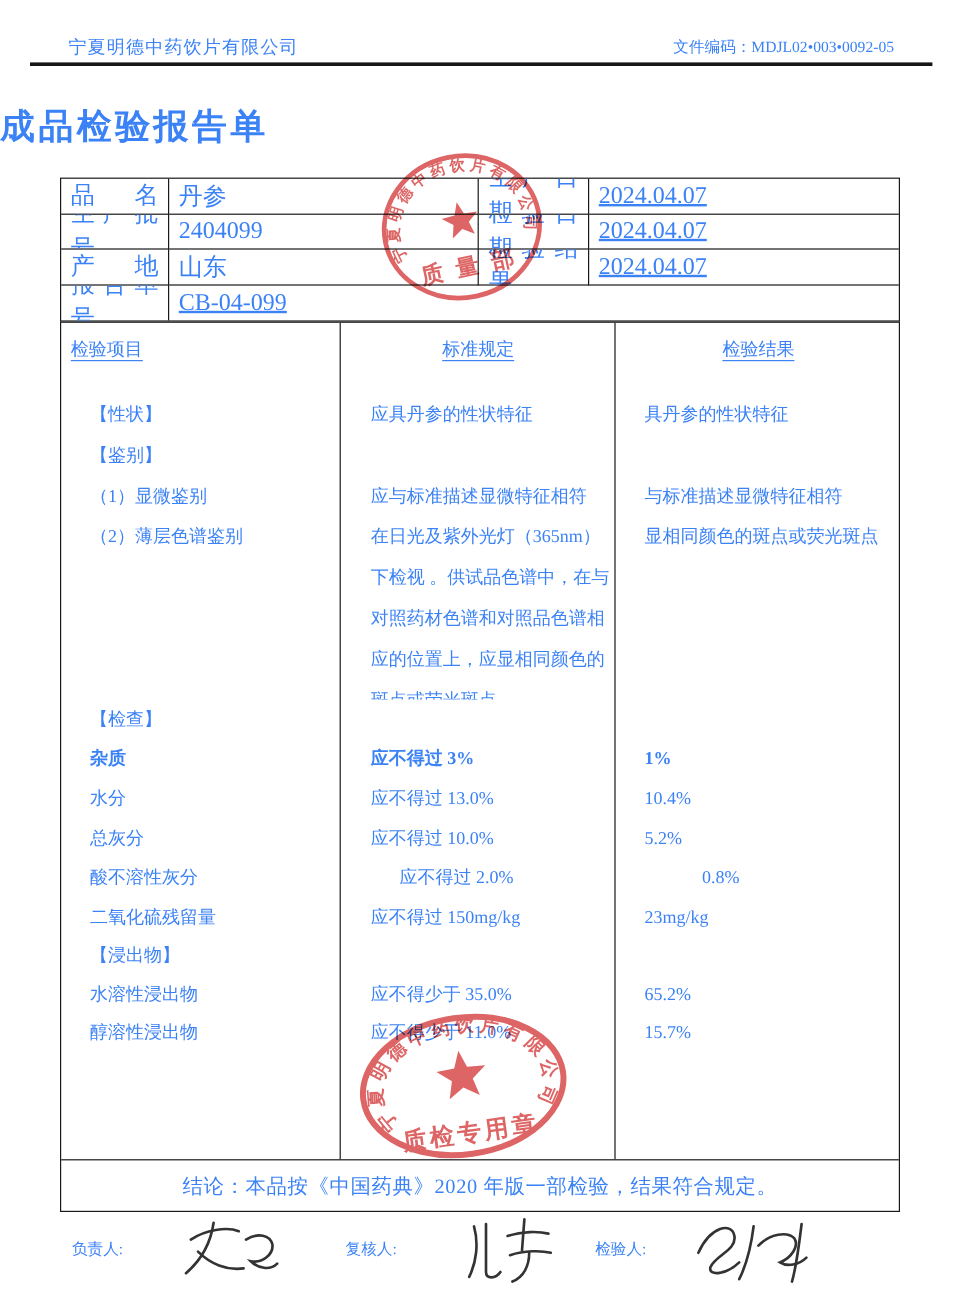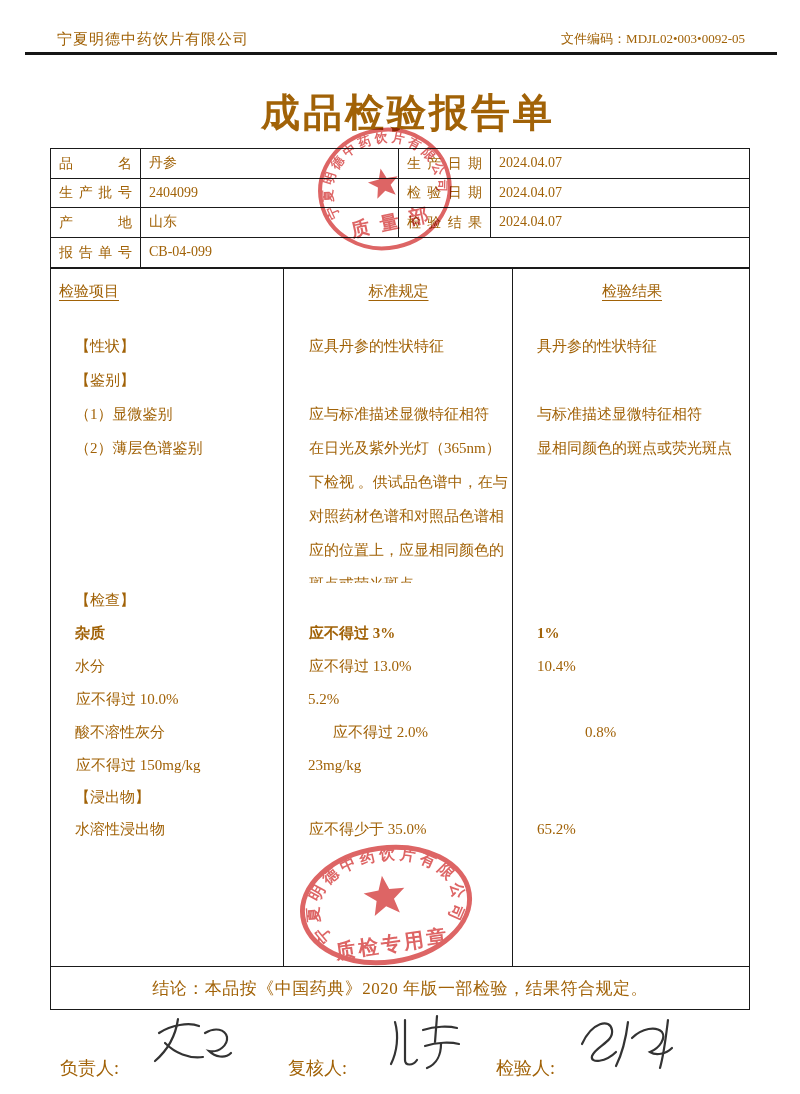--- a/index.html
+++ b/index.html
@@ -1,46 +1,46 @@
 <!DOCTYPE html>
 <html><head>
 <meta charset="utf-8">
 <style>
   * { box-sizing: border-box; margin: 0; padding: 0; }
   html,body { background:#ffffff; }
   body { width:800px; height:1094px; }
   .page {
     position:relative; width:800px; height:1094px; background:#ffffff;
     font-family:"Liberation Serif","DejaVu Serif",serif;
-    color:#a16207; overflow:hidden;
+    color:#3b82f6; overflow:hidden;
   }
   .abs { position:absolute; }
 
   
   .company { left:57px; top:30px; font-size:15px; letter-spacing:1px; }
   .doccode { right:55px; top:30px; font-size:13px; }
   .hrule  { left:25px; top:52px; width:752px; height:3px; background:#161616; }
 
   
-  .title { left:16px; right:0; top:86px; text-align:center;
-           font-size:39px; font-weight:bold; letter-spacing:3px; }
+  .title { left:0; right:0; top:86px; 
+           font-size:29px; font-weight:bold; letter-spacing:3px; }
 
   
   .info-table {
     left:50px; top:148px; width:700px; height:120px;
     border:1px solid #1a1a1a;
     display:grid;
     grid-template-columns:90px 258px 92px 258px;
     grid-auto-rows:29.5px;
-    font-size:14px;
+    font-size:20px;
   }
   .icell { border-right:1px solid #1a1a1a; border-bottom:1px solid #1a1a1a;
            display:flex; align-items:center; padding:0 8px; overflow:hidden; }
   .icell.nob { border-bottom:none; }
-  .icell.nor { border-right:none; }
+  .icell.nor { border-right:none;text-decoration:underline; }
   .jlabel { display:block; text-align:justify; text-align-last:justify;
             width:100%; line-height:29px; }
   .span3 { grid-column:2 / 5; }
 
   
   .main-table { left:50px; top:268px; width:700px; height:742px;
                 border:1px solid #1a1a1a; font-size:15px; }
   .vline { position:absolute; top:0; width:1px; height:697px; background:#1a1a1a; }
   .vline.v1 { left:232px; } .vline.v2 { left:461px; }
   .table-head { display:grid; grid-template-columns:233px 229px 238px;
@@ -57,21 +57,21 @@
                 border-top:1px solid #1a1a1a; display:flex; align-items:center;
                 justify-content:center; font-size:17px; letter-spacing:0.5px; }
 
   
   .stamp { position:absolute; mix-blend-mode:multiply; opacity:0.88; }
   .stamp-upper { left:310px; top:122px; transform:rotate(-12deg); }
   .stamp-lower { left:296px; top:835px; transform:rotate(-8deg); }
   .stamp text { font-family:"Liberation Serif","DejaVu Serif",serif; font-weight:bold; }
 
   
-  .sig-label { top:1056px; font-size:18px; }
+  .sig-label { top:1032px; font-size:13px; }
   .lab1 { left:60px; } .lab2 { left:288px; } .lab3 { left:496px; }
   .sig { position:absolute; }
   .sig path { fill:none; stroke:#333333; stroke-width:2.2; stroke-linecap:round; }
   .sig1 { left:145px; top:1013px; }
   .sig2 { left:383px; top:1008px; }
   .sig3 { left:572px; top:1010px; }
 </style>
 </head>
 <body>
 
@@ -155,41 +155,48 @@
           <div class="tcell c1">杂质</div>
           <div class="tcell c2">应不得过 3%</div>
           <div class="tcell c3">1%</div>
         </div>
         <div class="trow" style="height: 33px;">
           <div class="tcell c1">水分</div>
           <div class="tcell c2">应不得过 13.0%</div>
           <div class="tcell c3">10.4%</div>
         </div>
         <div class="trow" style="height: 33px;">
+          <div class="tcell c1">总灰分</div>
           <div class="tcell c2">应不得过 10.0%</div>
           <div class="tcell c3">5.2%</div>
         </div>
         <div class="trow" style="height: 33px; gap: 24px;">
           <div class="tcell c1">酸不溶性灰分</div>
           <div class="tcell c2">应不得过 2.0%</div>
           <div class="tcell c3">0.8%</div>
         </div>
         <div class="trow" style="height: 32px;">
+          <div class="tcell c1">二氧化硫残留量</div>
           <div class="tcell c2">应不得过 150mg/kg</div>
           <div class="tcell c3">23mg/kg</div>
         </div>
         <div class="trow" style="height: 32px;">
           <div class="tcell c1">【浸出物】</div>
           <div class="tcell c2"></div>
           <div class="tcell c3"></div>
         </div>
         <div class="trow" style="height: 32px;">
           <div class="tcell c1">水溶性浸出物</div>
           <div class="tcell c2">应不得少于 35.0%</div>
           <div class="tcell c3">65.2%</div>
+        </div>
+        <div class="trow" style="height: 32px;">
+          <div class="tcell c1">醇溶性浸出物</div>
+          <div class="tcell c2">应不得少于 11.0%</div>
+          <div class="tcell c3">15.7%</div>
         </div>
       </div>
     <div class="conclusion">
       <span>结论：本品按《中国药典》2020 年版一部检验，结果符合规定。</span>
     </div>
   </div>
 
   <svg class="stamp stamp-upper" width="150" height="135" viewBox="0 0 150 135">
     <defs>
         <path id="arcU" d="M 27 87 A 53 47 0 1 1 123 87" fill="none"></path>

